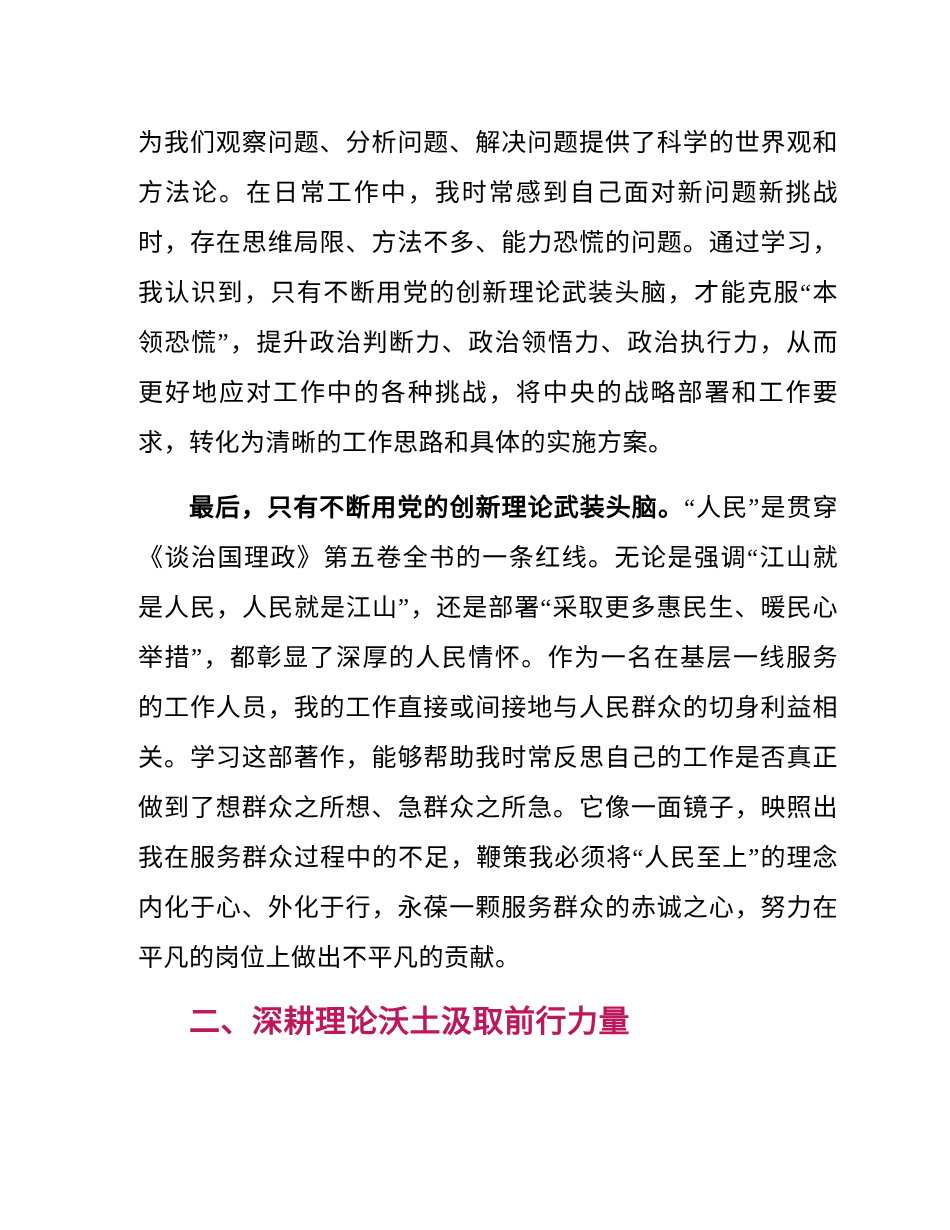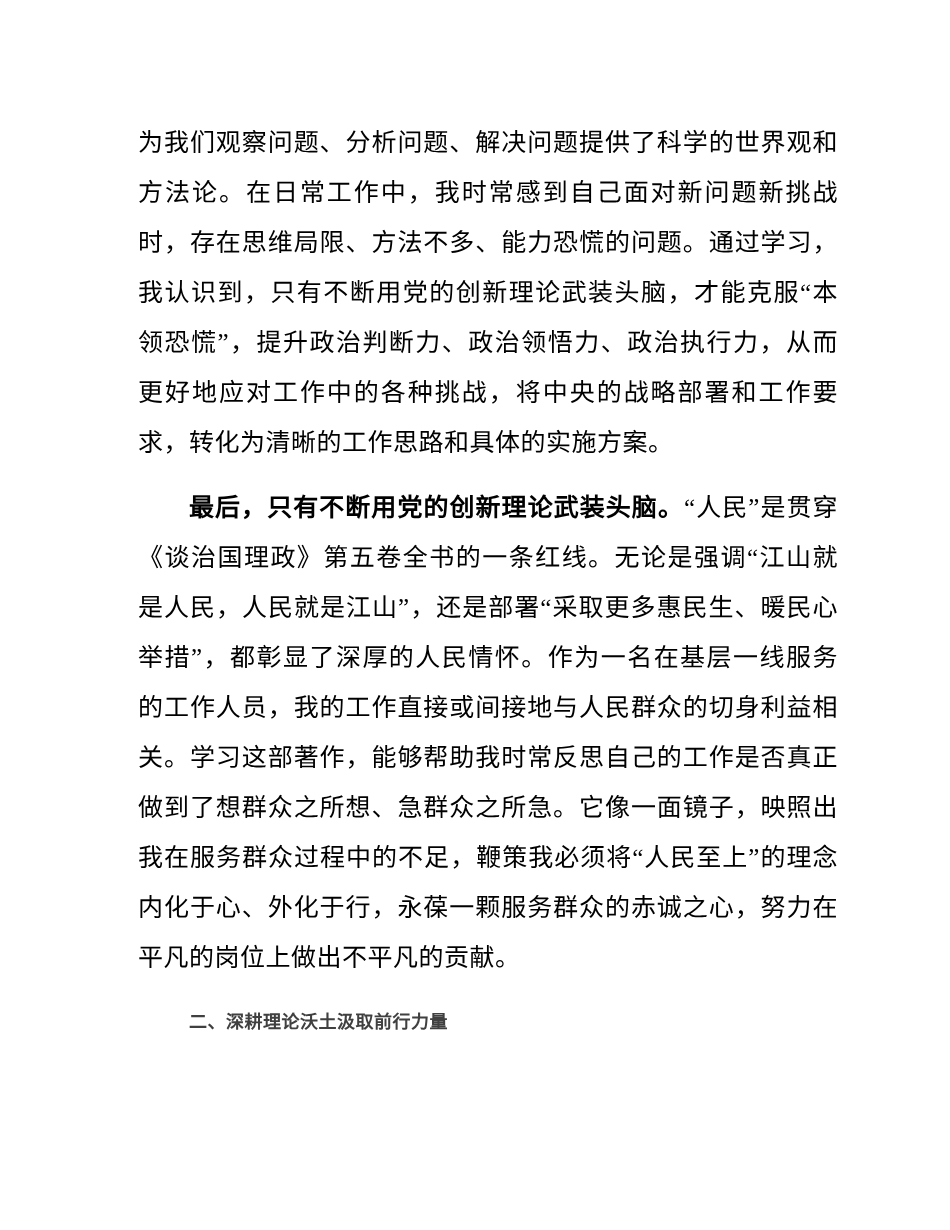--- a/index.html
+++ b/index.html
@@ -37,23 +37,23 @@
     text-indent: 51px;
   }
   .bold-lead {
     font-family: "Liberation Sans", "DejaVu Sans", sans-serif;
     font-weight: 700;
   }
   .section-heading {
     margin: 14px 0 0 0;
     font-family: "Liberation Sans", "DejaVu Sans", sans-serif;
     font-weight: 700;
-    font-size: 18px;
+    font-size: 31px;
     line-height: 50px;
-    color: #404040;
+    color: #be185d;
     text-indent: 51px;
     letter-spacing: 0.5px;
   }
 </style>
 </head>
 <body>
 
 <div class="doc-page">
   <div class="text-block">
 

